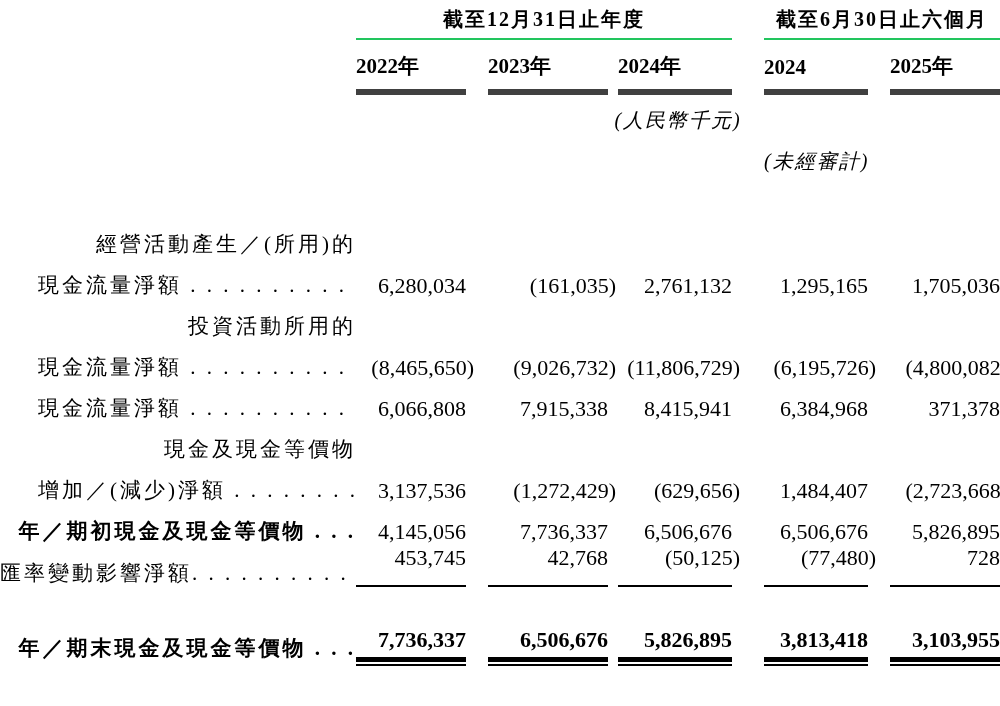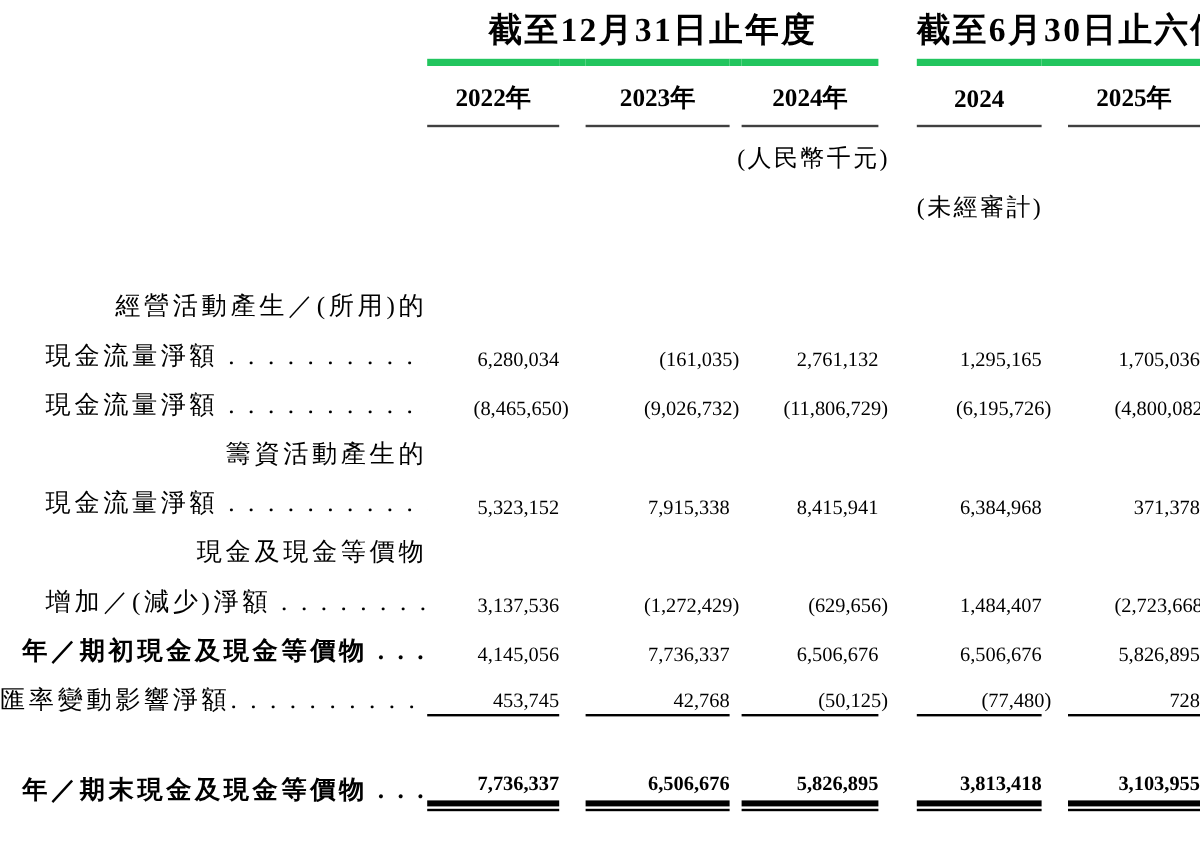--- a/index.html
+++ b/index.html
@@ -20,37 +20,38 @@
   table.fin {
     border-collapse: collapse;
     table-layout: fixed;
     width: 1000px;
   }
   td { padding: 0; }
 
   
   .gtitle {
     font-weight: bold;
-    font-size: 28px;
+    font-size: 20px;
     letter-spacing: 2px;
     text-align: center;
     white-space: nowrap;
-    border-bottom: 6px solid #22c55e;
+    border-bottom: 2px solid #22c55e;
     padding-bottom: 5px;
   }
   tr.yearrow td { vertical-align: bottom; }
   .year {
     font-weight: bold;
     font-size: 21px;
-    text-align: center;
-    white-space: nowrap;
-    border-bottom: 2px solid #404040;
+    text-align: left;
+    white-space: nowrap;
+    border-bottom: 6px solid #404040;
     padding: 12px 0 9px 0;
   }
   .note {
+    font-style: italic;
     font-size: 20px;
     letter-spacing: 2px;
     text-align: center;
     white-space: nowrap;
   }
   tr.noterow1 td { padding-top: 12px; }
   tr.noterow2 td { padding-top: 14px; }
 
   
   tr.brow td { height: 41px; vertical-align: bottom; }
@@ -58,28 +59,28 @@
     font-size: 21px;
     letter-spacing: 3px;
     white-space: nowrap;
     overflow: hidden;
     text-align: right;
   }
   .label.indent { padding-left: 38px; }
   .label.boldlab { font-weight: bold; }
   .num {
     text-align: right;
-    font-size: 17px;
+    font-size: 22px;
     white-space: nowrap;
   }
   .num .cellline { width: 100%; box-sizing: border-box; }
   .boldnum .cellline { font-weight: bold; }
   .paren { margin-right: -8px; display: inline-block; }
 
-  .cellline.sr { border-bottom: 2px solid #000; padding-bottom: 1px; }
+  .cellline.sr { border-bottom: 2px solid #000; padding-bottom: 14px; }
   .cellline.dr {
     position: relative;
     border-bottom: 5px solid #000;
     padding-bottom: 4px;
   }
   .cellline.dr::after {
     content: "";
     position: absolute;
     left: 0; right: 0;
     bottom: -9px;
@@ -160,20 +161,24 @@
           <td></td>
           <td class="num">
             <div class="cellline"><span>1,295,165</span></div>
           </td>
           <td></td>
           <td class="num">
             <div class="cellline"><span>1,705,036</span></div>
           </td>
         </tr>
         <tr class="brow">
+          <td class="label">投資活動所用的</td>
+          <td colspan="9"></td>
+        </tr>
+        <tr class="brow">
           <td class="label indent">現金流量淨額 . . . . . . . . . . . .</td>
           <td class="num">
             <div class="cellline"><span class="paren">(8,465,650)</span></div>
           </td>
           <td></td>
           <td class="num">
             <div class="cellline"><span class="paren">(9,026,732)</span></div>
           </td>
           <td></td>
           <td class="num">
@@ -182,27 +187,23 @@
           <td></td>
           <td class="num">
             <div class="cellline"><span class="paren">(6,195,726)</span></div>
           </td>
           <td></td>
           <td class="num">
             <div class="cellline"><span class="paren">(4,800,082)</span></div>
           </td>
         </tr>
         <tr class="brow">
-          <td class="label">籌資活動產生的</td>
-          <td colspan="9"></td>
-        </tr>
-        <tr class="brow">
           <td class="label indent">現金流量淨額 . . . . . . . . . . . .</td>
           <td class="num">
-            <div class="cellline"><span>5,323,152</span></div>
+            <div class="cellline"><span>6,066,808</span></div>
           </td>
           <td></td>
           <td class="num">
             <div class="cellline"><span>7,915,338</span></div>
           </td>
           <td></td>
           <td class="num">
             <div class="cellline"><span>8,415,941</span></div>
           </td>
           <td></td>

